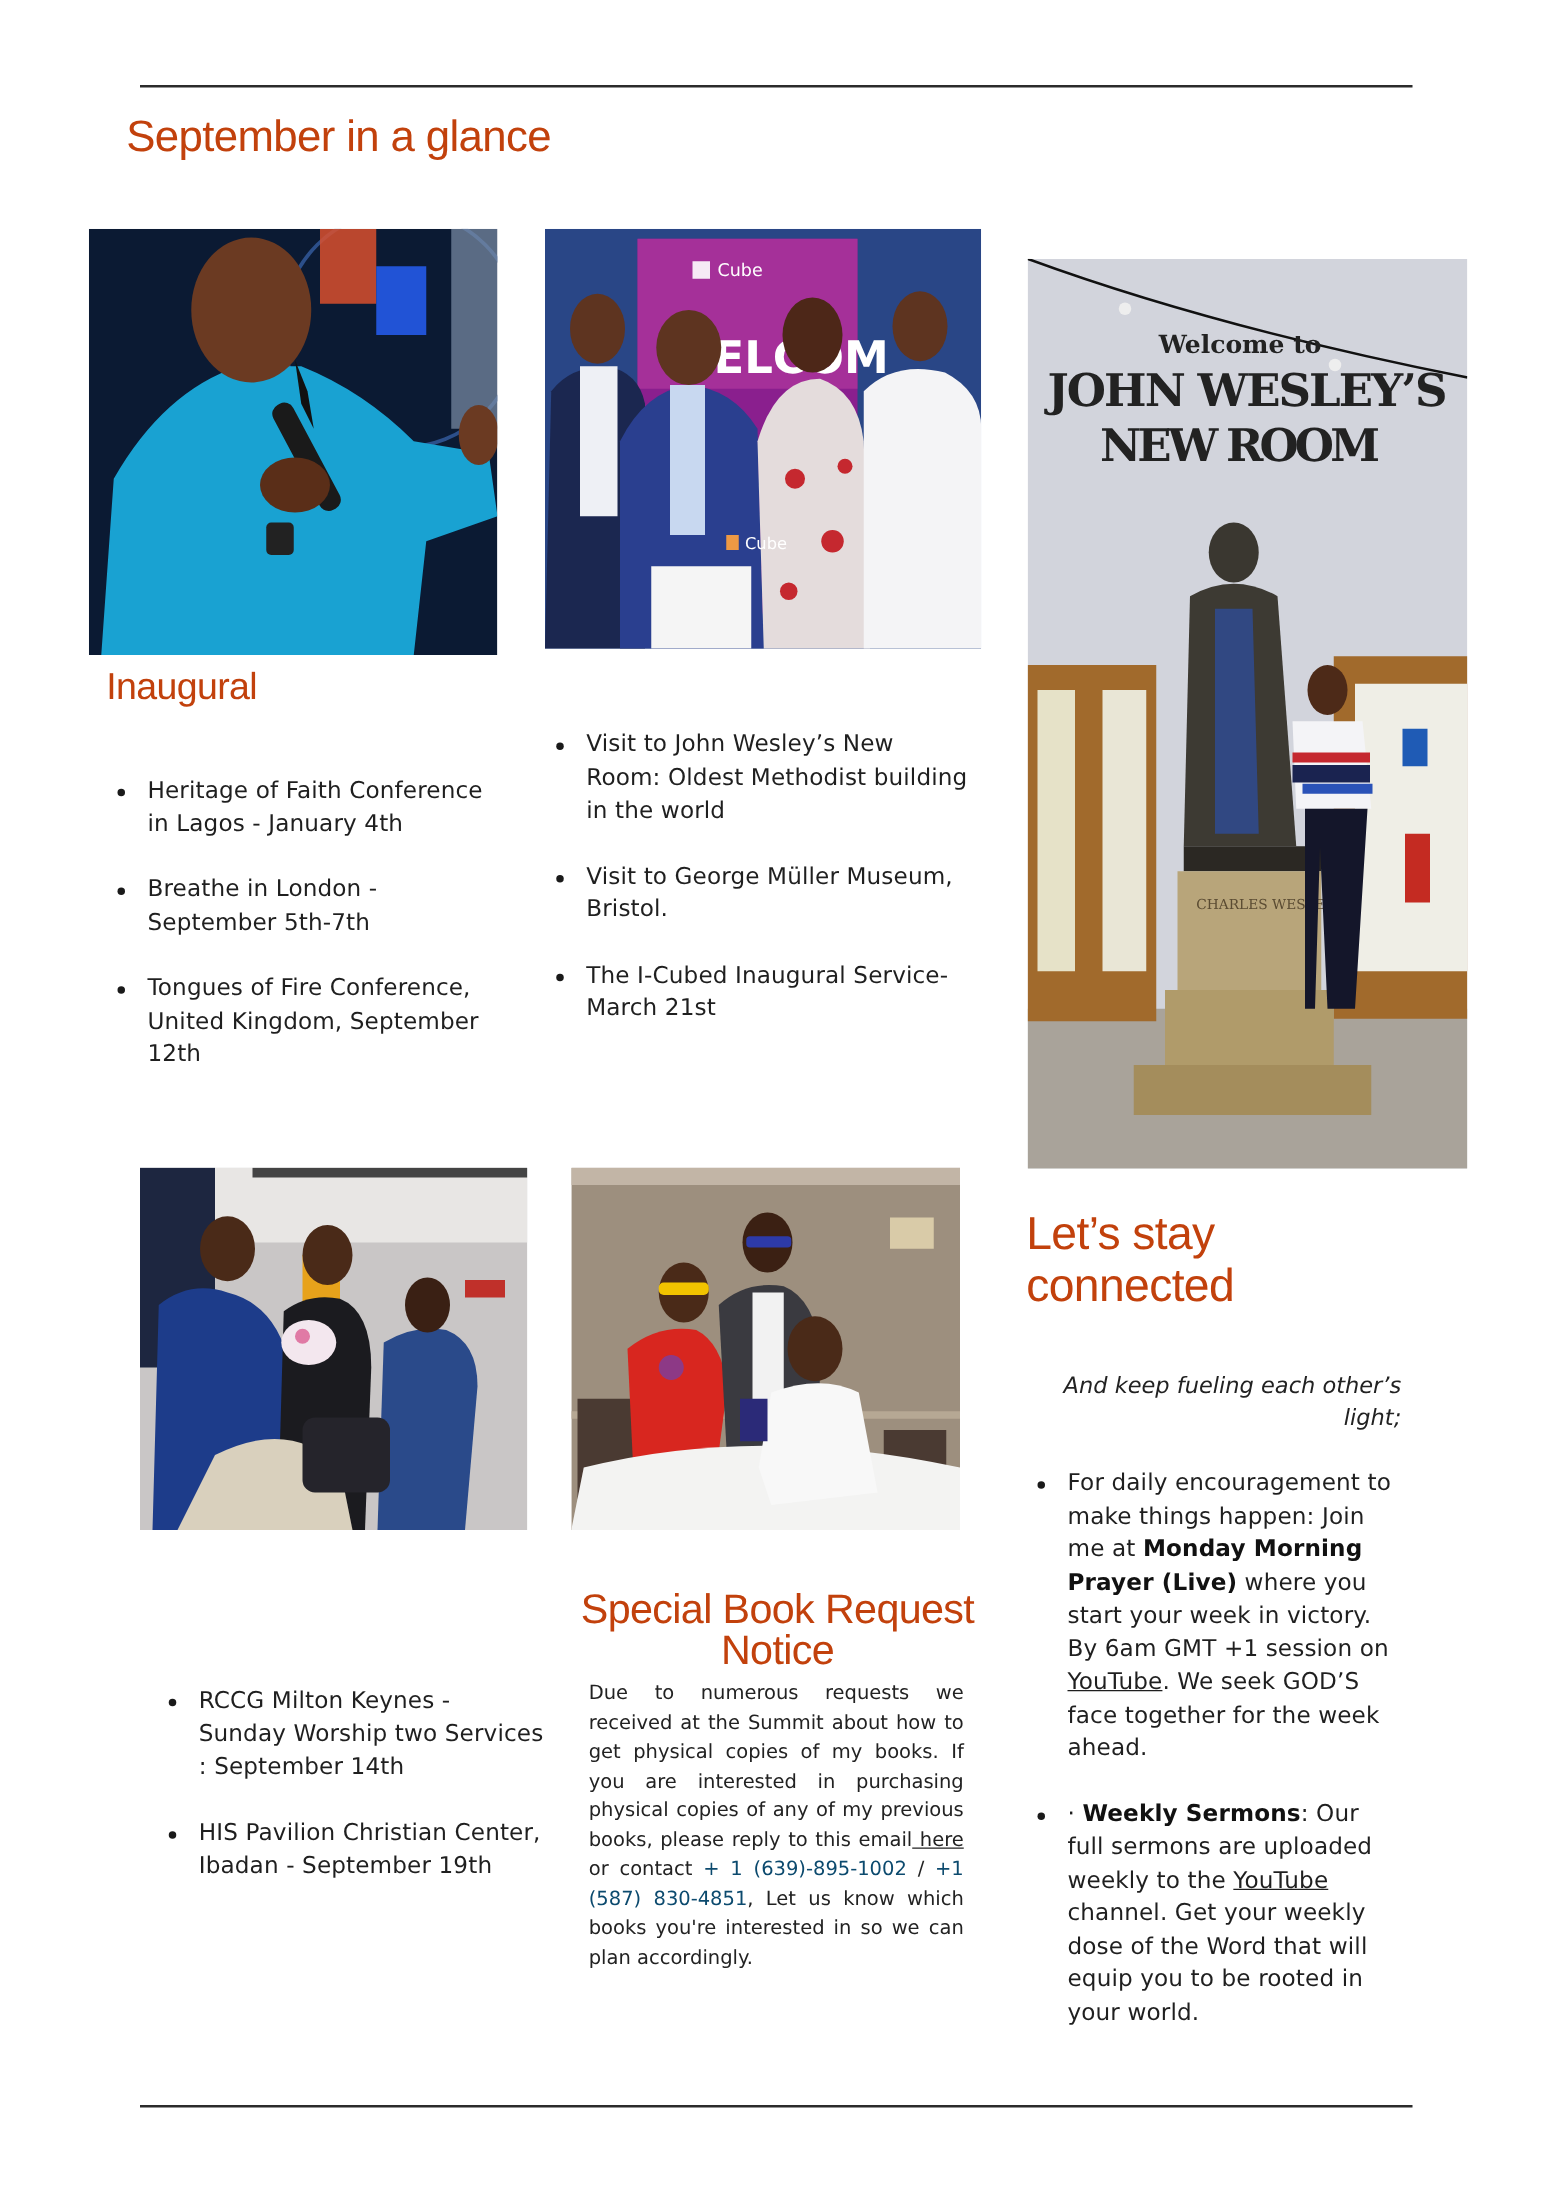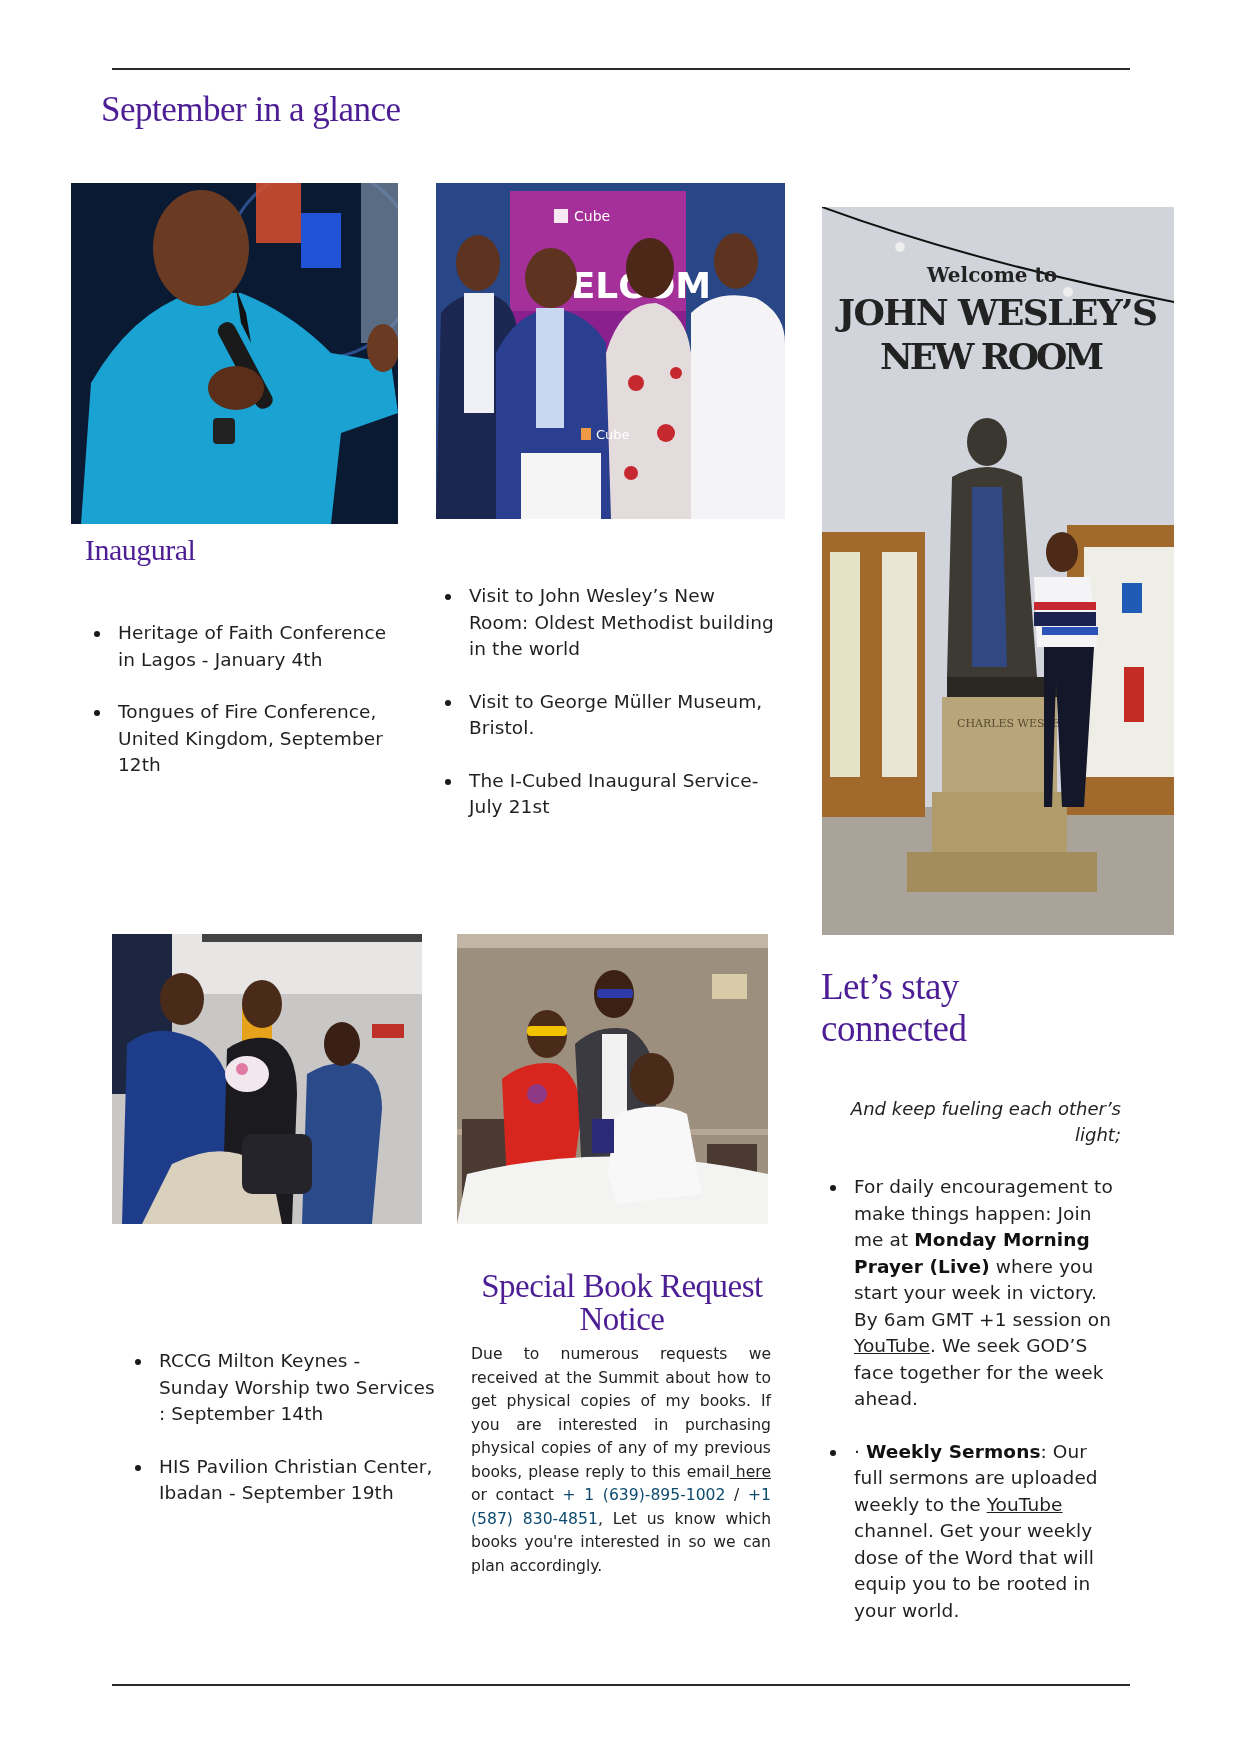--- a/index.html
+++ b/index.html
@@ -1,19 +1,19 @@
 <!DOCTYPE html>
 <html><head>
 <meta charset="utf-8">
 <style>
   html, body { margin: 0; padding: 0; background: #ffffff; }
   body { width: 1241px; height: 1755px; position: relative; overflow: hidden;
          font-family: "DejaVu Sans", sans-serif; color: #1a1a1a; }
   .rule { position: absolute; left: 112px; width: 1018px; height: 2px; background: #2b2b2b; }
-  .serif { font-family: Liberation Serif, serif; font-weight: normal; color: #4c1d95; letter-spacing: -0.5px; }
+  .serif { font-family: Liberation Sans, sans-serif; font-weight: normal; color: #c2410c; letter-spacing: -0.5px; }
   .abs { position: absolute; }
   .photo { position: absolute; overflow: hidden; }
   .photo svg { width: 100%; height: 100%; display: block; }
   ul.blist { list-style: none; margin: 0; padding: 0; position: absolute; }
   ul.blist li { position: relative; padding-left: 24px; margin-bottom: 26px; font-size: 18.5px; line-height: 26.5px; color: #1f1f1f; letter-spacing: 0.1px; }
   ul.blist li::before { content: ""; position: absolute; left: 0; top: 11px; width: 6px; height: 6px; border-radius: 50%; background: #1a1a1a; }
   .notice { position: absolute; left: 471px; top: 1343px; width: 300px; font-size: 15.6px; line-height: 23.5px; text-align: justify; color: #222; }
   .notice .phone { color: #0c4a6e; }
   .notice .u, .link-u { text-decoration: underline; }
   .ital { font-style: italic; text-align: right; }
@@ -107,27 +107,28 @@
     <rect x="212" y="405" width="62" height="14" fill="#1a2350"></rect>
     <rect x="220" y="420" width="56" height="8" fill="#2a52b8"></rect>
     <path d="M222 440 L272 440 L262 600 L240 600 L234 470 L230 600 L222 600 Z" fill="#14162a"></path>
   </svg>
 </div>
 
 <h2 class="abs serif" style="left:85px; top:530px; margin:0; font-size:30px; line-height:40px;">Inaugural</h2>
 
 <ul class="blist" style="left:94px; top:620px; width:300px;">
   <li>Heritage of Faith Conference in Lagos - January 4th</li>
+  <li>Breathe in London - September 5th-7th</li>
   <li>Tongues of Fire Conference, United Kingdom, September 12th</li>
 </ul>
 
 <ul class="blist" style="left:445px; top:583px; width:330px;">
   <li>Visit to John Wesley’s New Room: Oldest Methodist building in the world</li>
   <li>Visit to George Müller Museum, Bristol.</li>
-  <li>The I-Cubed Inaugural Service- July 21st</li>
+  <li>The I-Cubed Inaugural Service- March 21st</li>
 </ul>
 
 <div class="photo" style="left:112px; top:934px; width:310px; height:290px;">
   <svg viewBox="0 0 310 290" preserveAspectRatio="none">
     <rect width="310" height="290" fill="#c9c6c6"></rect>
     <rect width="310" height="60" fill="#e8e6e4"></rect>
     <rect x="0" y="0" width="60" height="160" fill="#1d2640"></rect>
     <rect x="90" y="0" width="220" height="8" fill="#444"></rect>
     <rect x="130" y="70" width="30" height="40" fill="#e7a21b"></rect>
     <rect x="260" y="90" width="32" height="14" fill="#c0302a"></rect>

